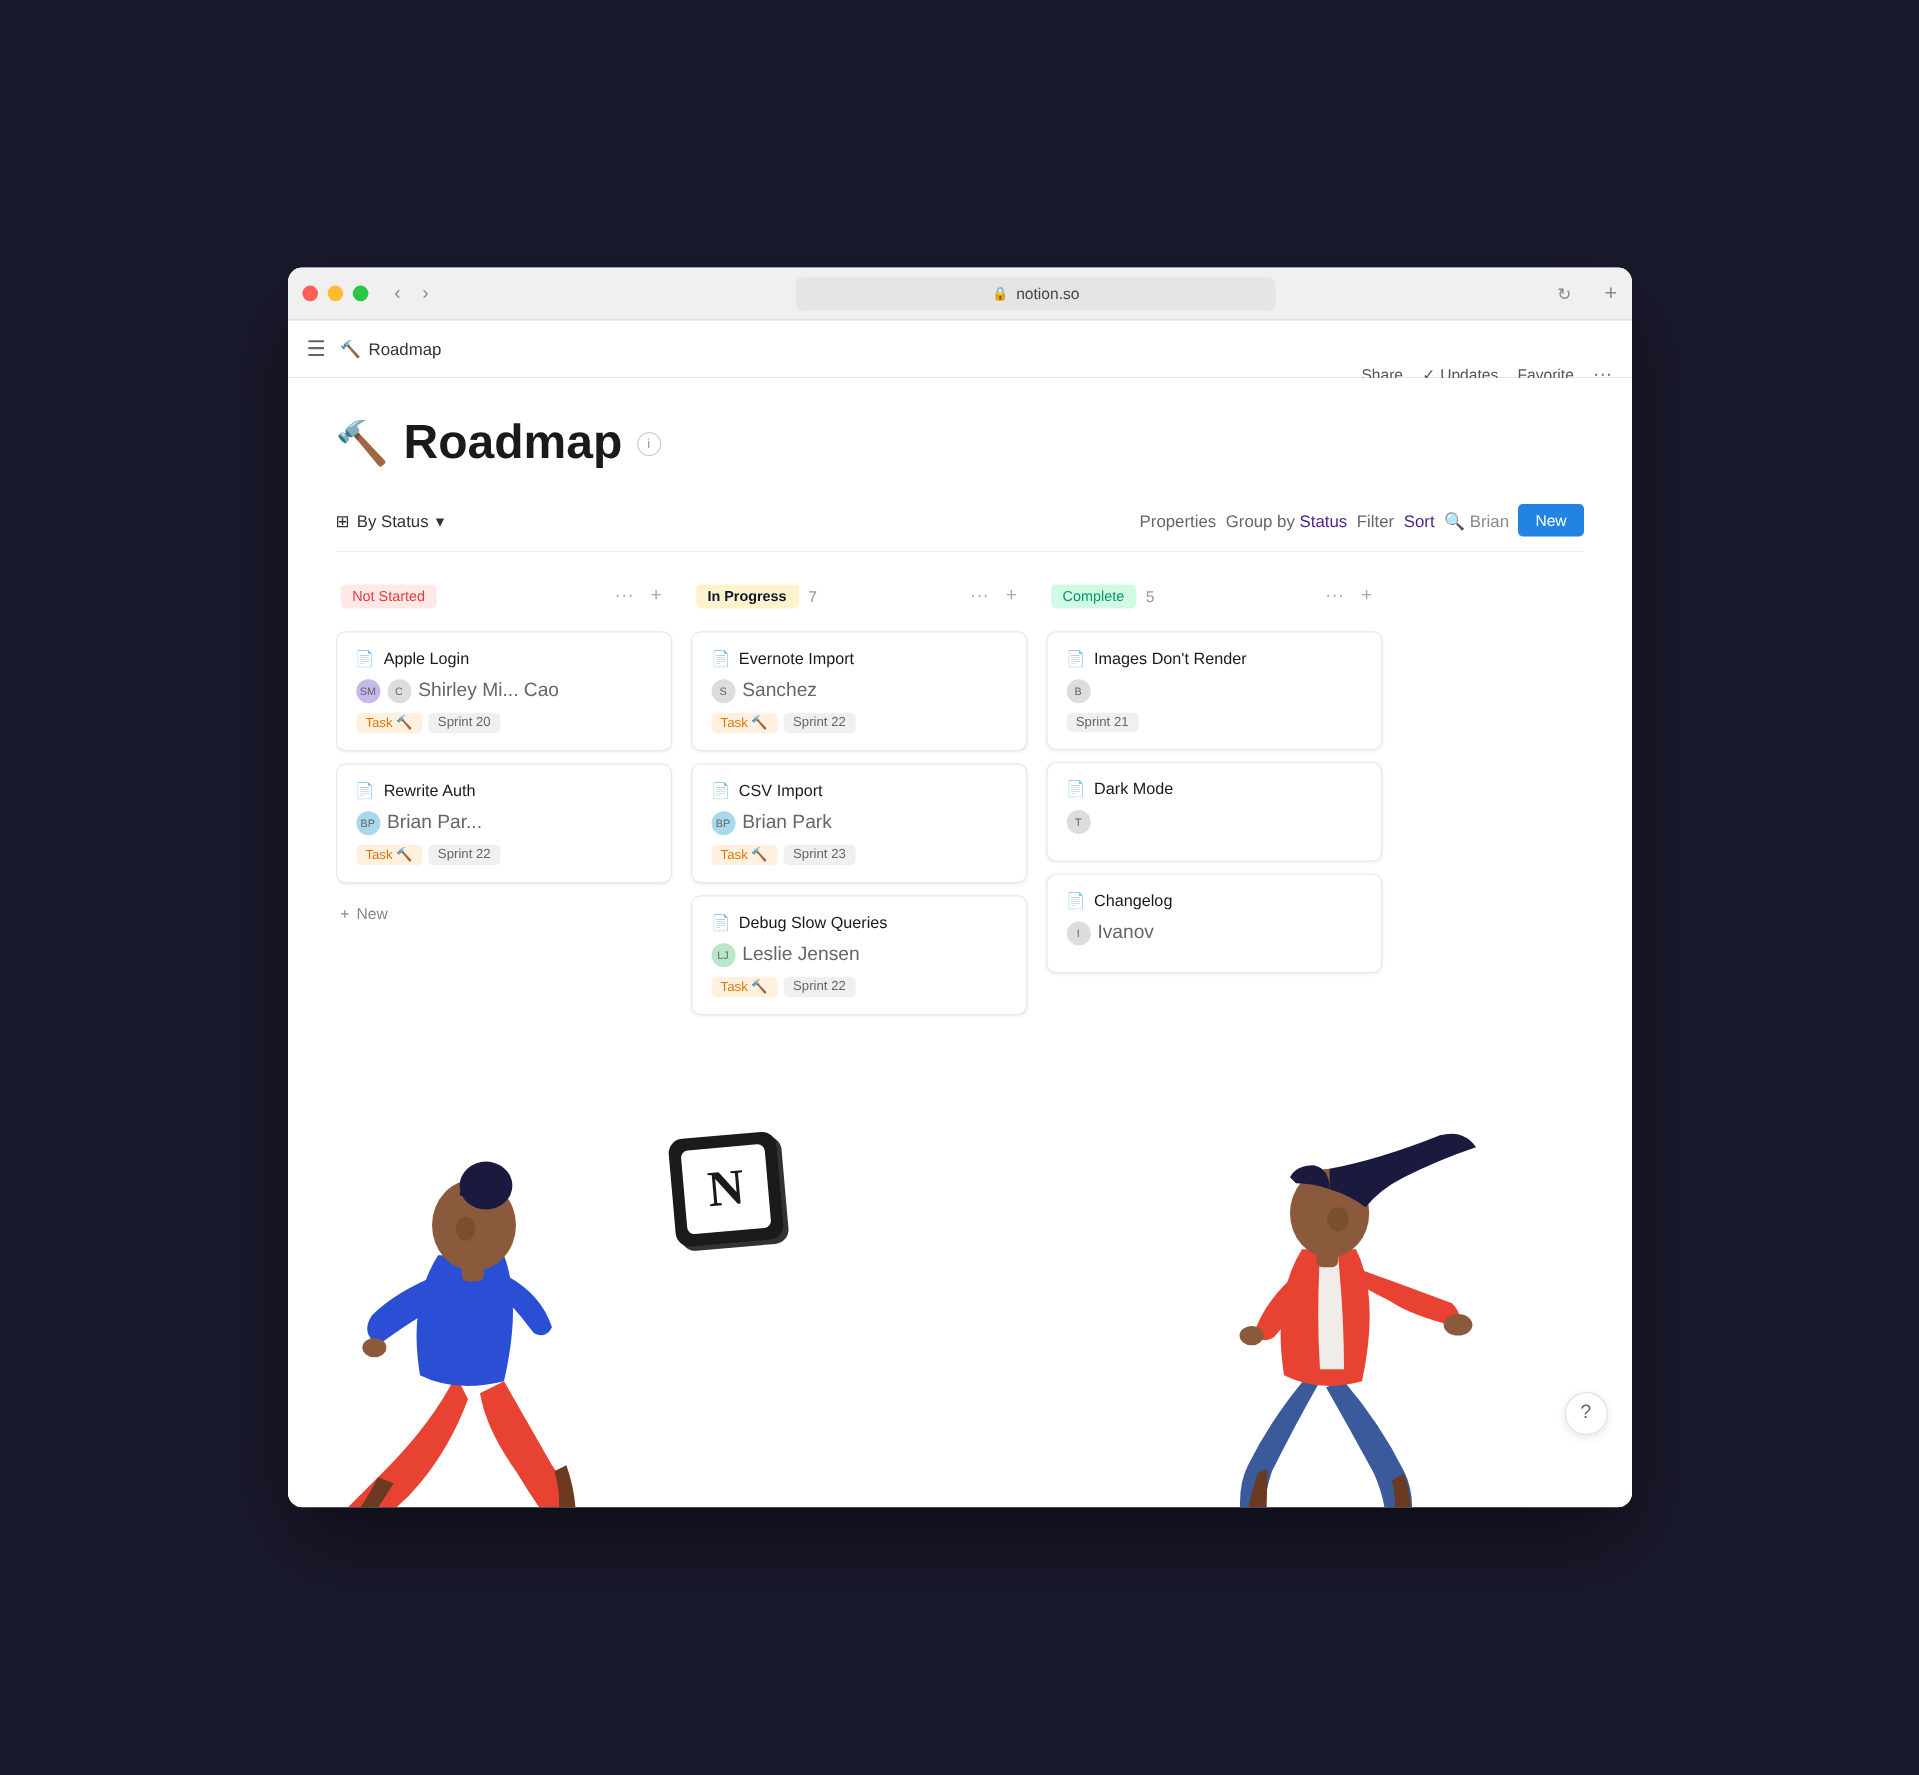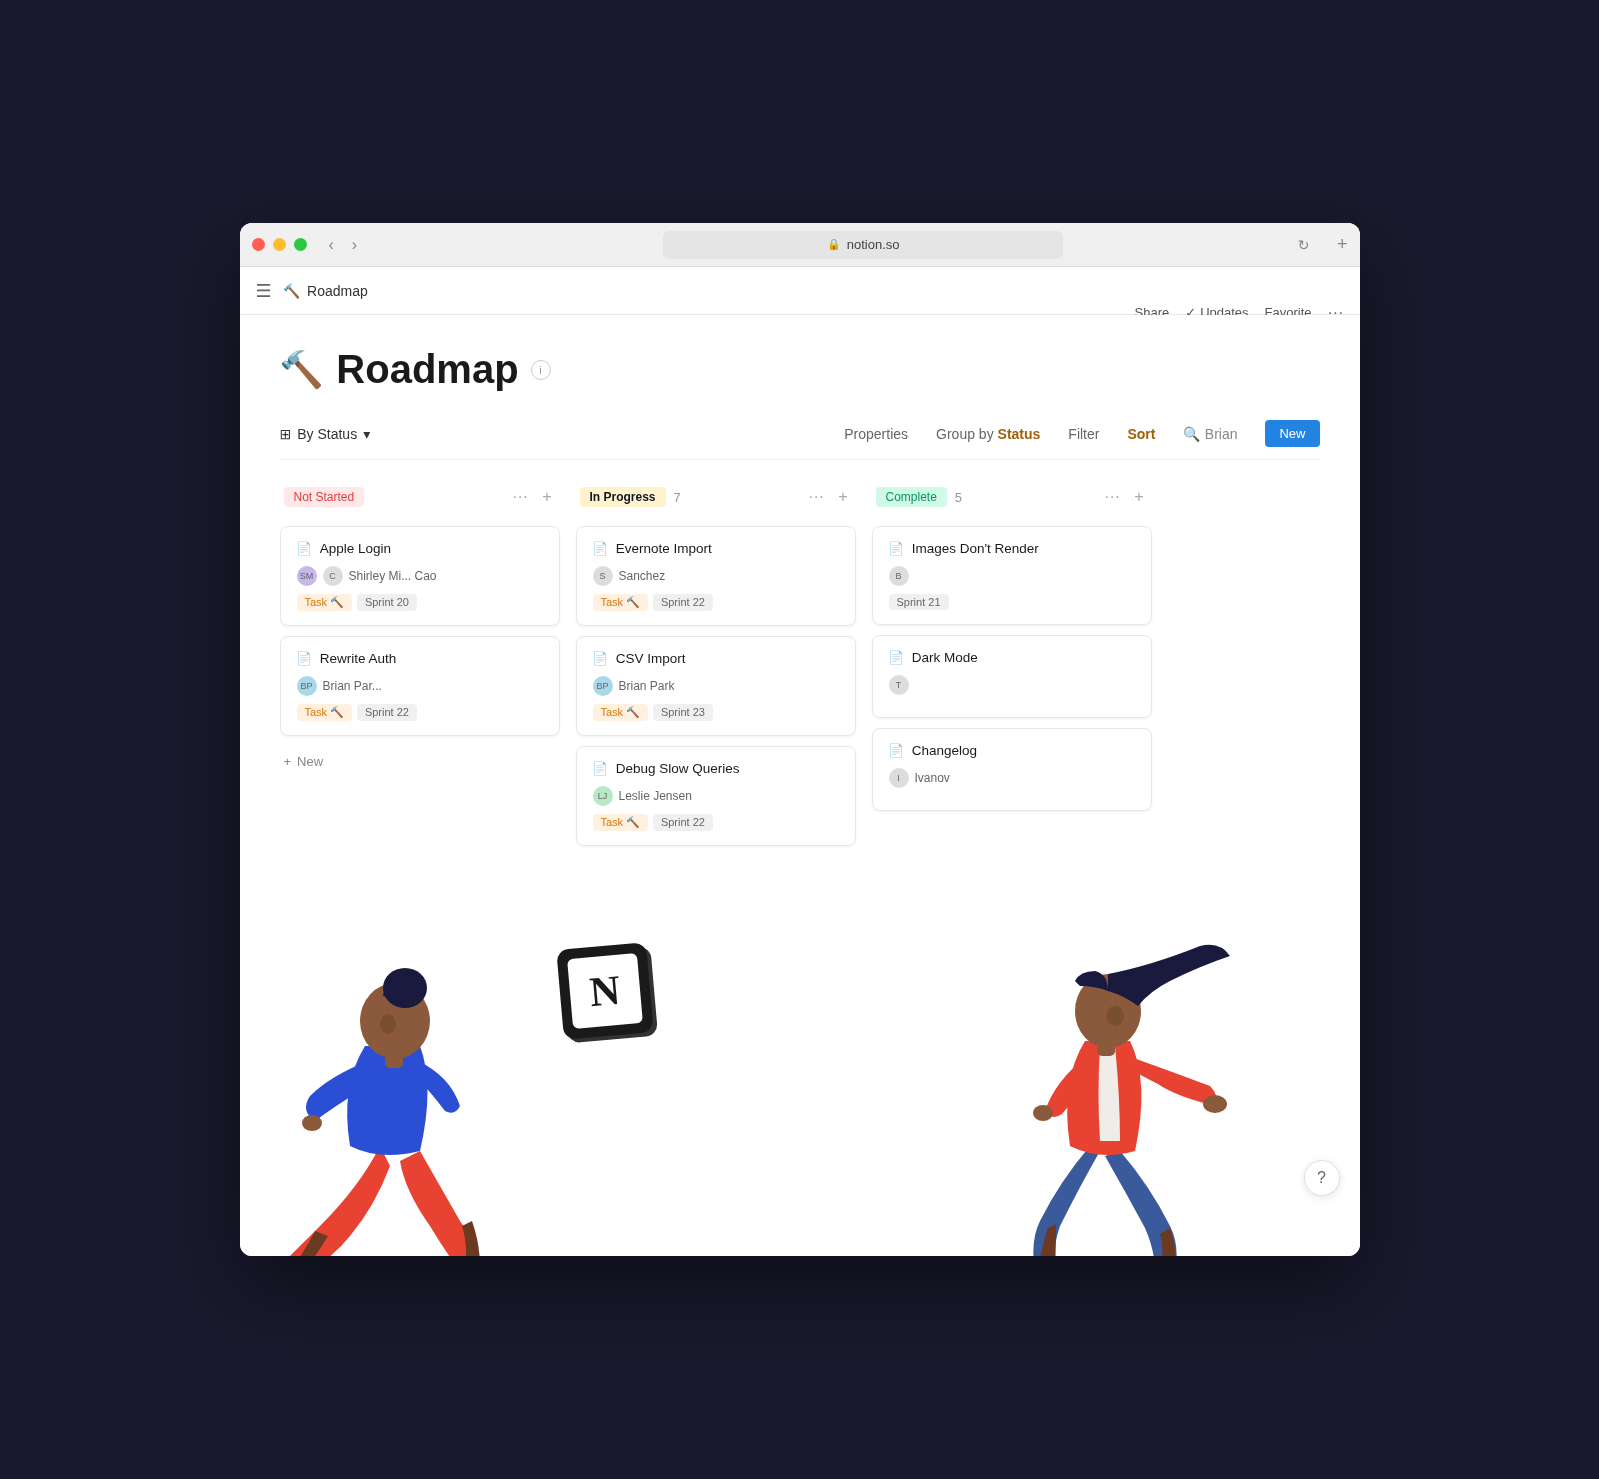--- a/index.html
+++ b/index.html
@@ -191,33 +191,33 @@
       border: none;
       font-size: 14px;
       color: #333;
       cursor: pointer;
       font-weight: 500;
     }
     .view-toolbar-right {
       margin-left: auto;
       display: flex;
       align-items: center;
-      gap: 28px;
+      gap: 8px;
     }
     .toolbar-link {
       font-size: 14px;
       color: #666;
       cursor: pointer;
       background: none;
       border: none;
     }
     .toolbar-link-blue {
       font-size: 14px;
-      color: #a16207;
-      font-weight: 700;
+      color: #4c1d95;
+      font-weight: 400;
       cursor: pointer;
       background: none;
       border: none;
     }
     .search-icon-btn {
       background: none;
       border: none;
       color: #888;
       cursor: pointer;
       font-size: 14px;
@@ -322,21 +322,21 @@
       justify-content: center;
       font-size: 9px;
       color: #666;
       overflow: hidden;
     }
     .avatar-s { background: #c7b8ea; }
     .avatar-b { background: #a8d8ea; }
     .avatar-l { background: #b8e8c7; }
 
     .assignee-name {
-      font-size: 12px;
+      font-size: 16px;
       color: #666;
     }
 
     .card-tags {
       display: flex;
       flex-wrap: wrap;
       gap: 5px;
       margin-top: 6px;
     }
     .tag {

